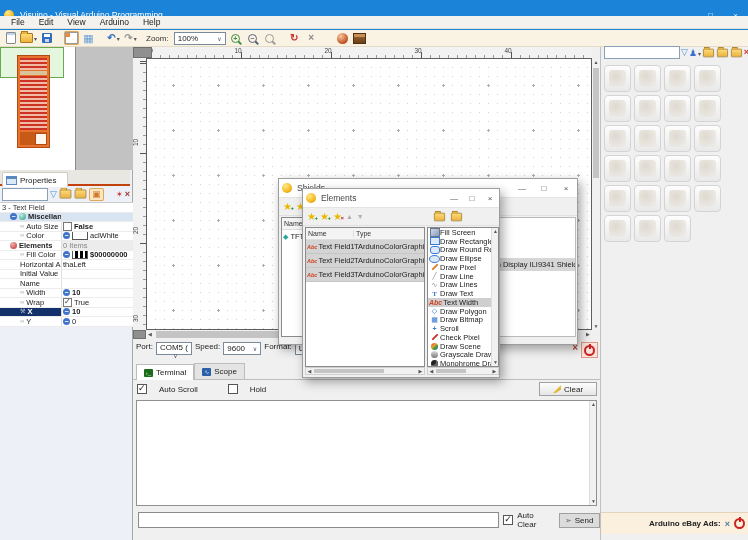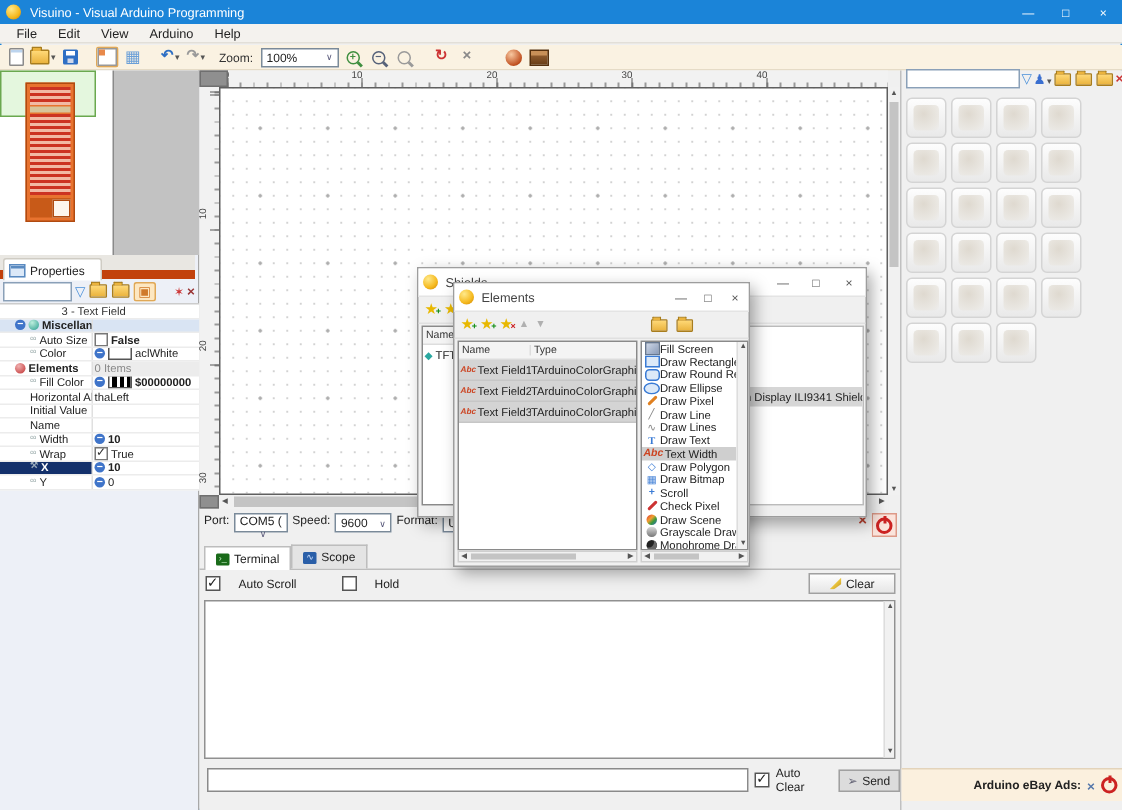--- a/index.html
+++ b/index.html
@@ -1,19 +1,19 @@
 <!DOCTYPE html>
 <html><head>
 <meta charset="utf-8">
 <style>
   html,body{margin:0;padding:0;background:#777;}
   .app{position:relative;width:748px;height:540px;background:#f0f0f0;font-family:"Liberation Sans",sans-serif;overflow:hidden;box-shadow:inset 0 0 0 1px #1b84d8;}
   .abs{position:absolute;}
   
-  .titlebar{left:0;top:0;width:748px;height:16px;background:#1b84d8;display:flex;align-items:center;}
+  .titlebar{left:0;top:0;width:748px;height:30px;background:#1b84d8;display:flex;align-items:center;}
   .smiley{width:10px;height:10px;border-radius:50%;background:radial-gradient(circle at 35% 30%,#ffe98a,#f5b91e 60%,#c87d00);flex:0 0 10px;margin-left:4px;}
   .title-text{color:#fff;font-size:8.5px;margin-left:6px;white-space:nowrap;}
   .win-controls{margin-left:auto;display:flex;height:16px;}
   .win-btn{width:25px;height:16px;color:#fff;font-size:8px;display:flex;align-items:center;justify-content:center;}
   
   .menubar{left:0;top:16px;width:748px;height:13px;background:#f4f2ee;border-bottom:1px solid #e2dfd8;display:flex;align-items:center;padding-left:4px;box-sizing:border-box;}
   .menu-item{font-size:8.5px;color:#222;padding:0 7px;}
   
   .toolbar{left:0;top:30px;width:748px;height:17px;background:#faf2e2;border-bottom:1px solid #e5dbc6;display:flex;align-items:center;padding-left:3px;box-sizing:border-box;gap:2px;}
   .tb-btn{height:14px;min-width:15px;display:flex;align-items:center;justify-content:center;border-radius:2px;position:relative;}
@@ -47,34 +47,34 @@
   
   .left-panel{left:0;top:47px;width:133px;height:493px;background:#edf0f7;border-right:1px solid #a8a8a8;box-sizing:border-box;}
   .ov-white{left:0;top:0;width:76px;height:123px;background:#fff;border-right:1px solid #8a8a8a;box-sizing:border-box;}
   .ov-grey{left:76px;top:0;width:57px;height:123px;background:#c2c2c2;}
   .ov-viewport{left:0;top:0;width:64px;height:31px;background:rgba(205,240,195,.55);border:1px solid #6aa84f;box-sizing:border-box;}
   .ov-shield{left:17px;top:8px;width:33px;height:93px;background:#e8732f;border:1px solid #b04a10;box-sizing:border-box;}
   .ov-stripes{position:absolute;left:2px;right:2px;background:repeating-linear-gradient(180deg,#cc3322 0 2px,#f2b9a4 2px 4px);}
   .ov-band{position:absolute;left:2px;right:2px;height:4px;background:#d8c49a;}
   .ov-foot{position:absolute;left:2px;right:2px;bottom:2px;height:13px;background:#c85a18;}
   .ov-foot::after{content:"";position:absolute;right:0;bottom:0;width:10px;height:10px;background:#fdf5ec;border:1px solid #b04a10;}
-  .ptab-bar{left:0;top:123px;width:130px;height:16px;background:#e9e7e2;border-bottom:6px solid #c2410c;box-sizing:border-box;}
+  .ptab-bar{left:0;top:123px;width:130px;height:16px;background:#e9e7e2;border-bottom:2px solid #c2410c;box-sizing:border-box;}
   .ptab{position:absolute;left:2px;top:2px;width:64px;height:14px;background:#fff;border:1px solid #cfccc4;border-bottom:none;border-radius:2px 2px 0 0;display:flex;align-items:center;font-size:8px;color:#222;}
   .ptab-ic{width:9px;height:7px;background:#dce9f8;border:1px solid #5a8ac0;margin:0 3px;box-shadow:inset 0 2px 0 #5a8ac0;}
   .pfilter{left:0;top:139px;width:133px;height:16px;display:flex;align-items:center;gap:2px;padding-left:2px;box-sizing:border-box;}
   .pfilter input{width:40px;height:11px;border:1px solid #8aa0b8;font-size:7px;padding:0 2px;}
   .mini{font-size:9px;line-height:9px;}
   .g-funnel{color:#4a90d9;}
   .g-pin{color:#cc3333;font-size:8px;}
   .g-tools{color:#993333;font-weight:bold;font-size:9px;}
   .pgrid{left:0;top:155px;width:133px;background:#fff;border-top:1px solid #ccc;box-sizing:border-box;}
   .prow{display:flex;height:9.5px;box-sizing:border-box;border-bottom:1px solid #ececec;font-size:7.5px;line-height:9px;color:#222;position:relative;}
   .prow .nc{width:62px;box-sizing:border-box;border-right:1px solid #e0e0e0;display:flex;align-items:center;overflow:hidden;white-space:nowrap;}
   .prow .vc{flex:1;display:flex;align-items:center;overflow:hidden;white-space:nowrap;padding-left:1px;}
-  .prow.hdr .nc{width:100%;border-right:none;padding-left:2px;color:#333;margin-left:39px;}
+  .prow.hdr .nc{width:100%;border-right:none;padding-left:2px;color:#333;}
   .prow.grp{background:#d9e4f3;font-weight:bold;}
   .prow.grp2 .nc{font-weight:bold;}
   .prow.grp2 .vc{background:#ececec;color:#888;font-weight:normal;}
   .ind1{padding-left:10px;}.ind2{padding-left:20px;}
   .gball{width:7px;height:7px;border-radius:50%;flex:0 0 7px;margin-right:2px;}
   .gball.teal{background:radial-gradient(circle at 35% 30%,#bdeedd,#2a9d8f);}
   .gball.red{background:radial-gradient(circle at 35% 30%,#f0b0b0,#c03030);}
   .vminus{width:7px;height:7px;border-radius:50%;background:#3f74c9;color:#fff;font-size:7px;line-height:7px;text-align:center;flex:0 0 7px;margin-right:2px;font-weight:bold;}
   .linkic{color:#9aa;font-size:6px;margin-right:2px;flex:0 0 auto;}
   .cb{width:7px;height:7px;border:1px solid #777;background:#fff;flex:0 0 7px;margin-right:2px;position:relative;box-sizing:content-box;}

